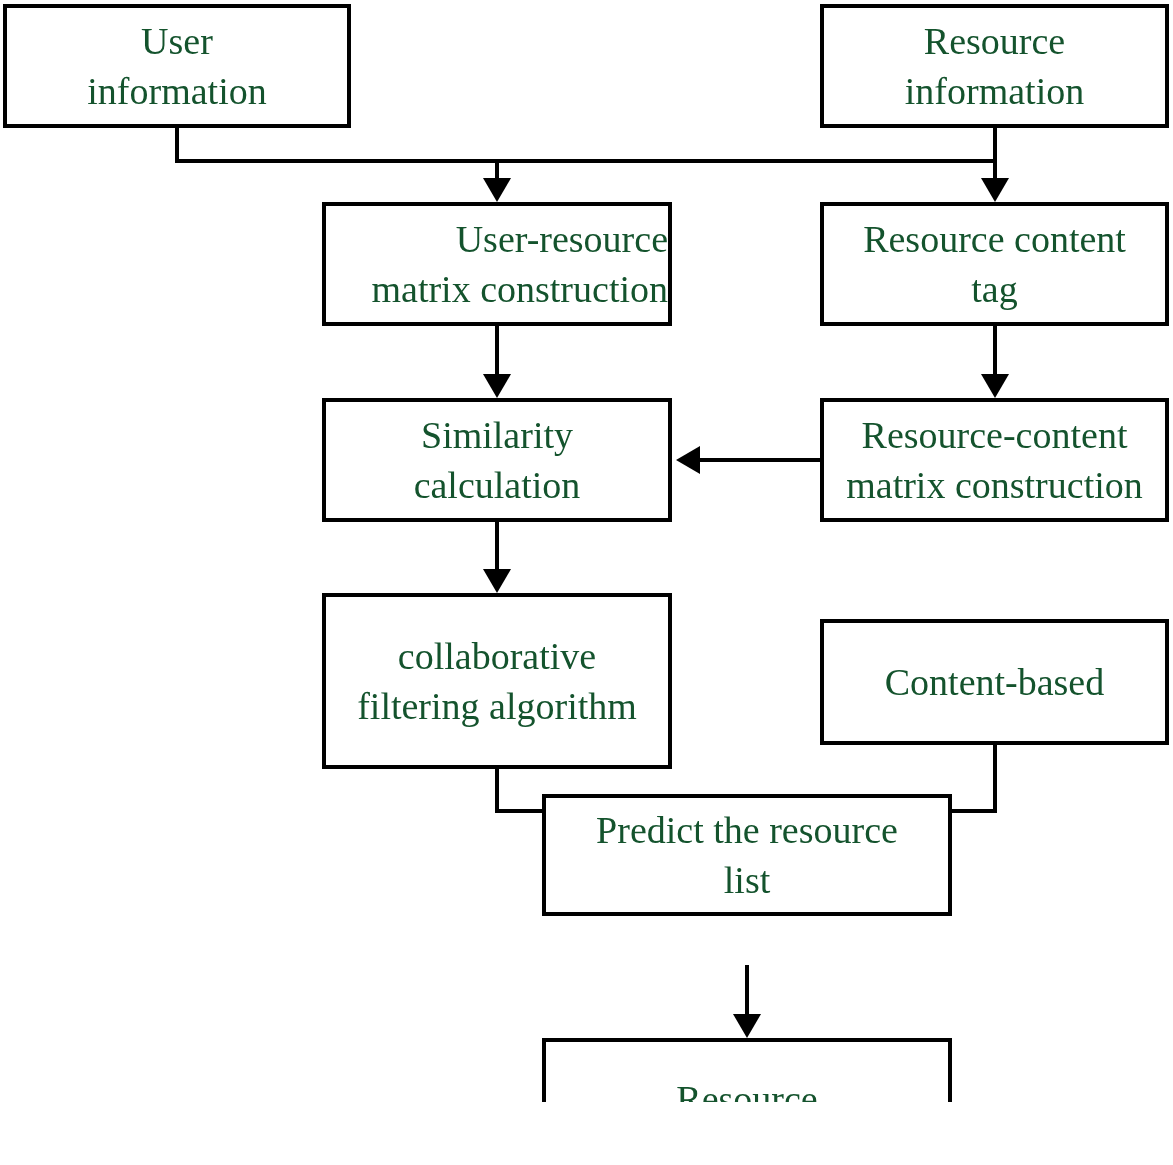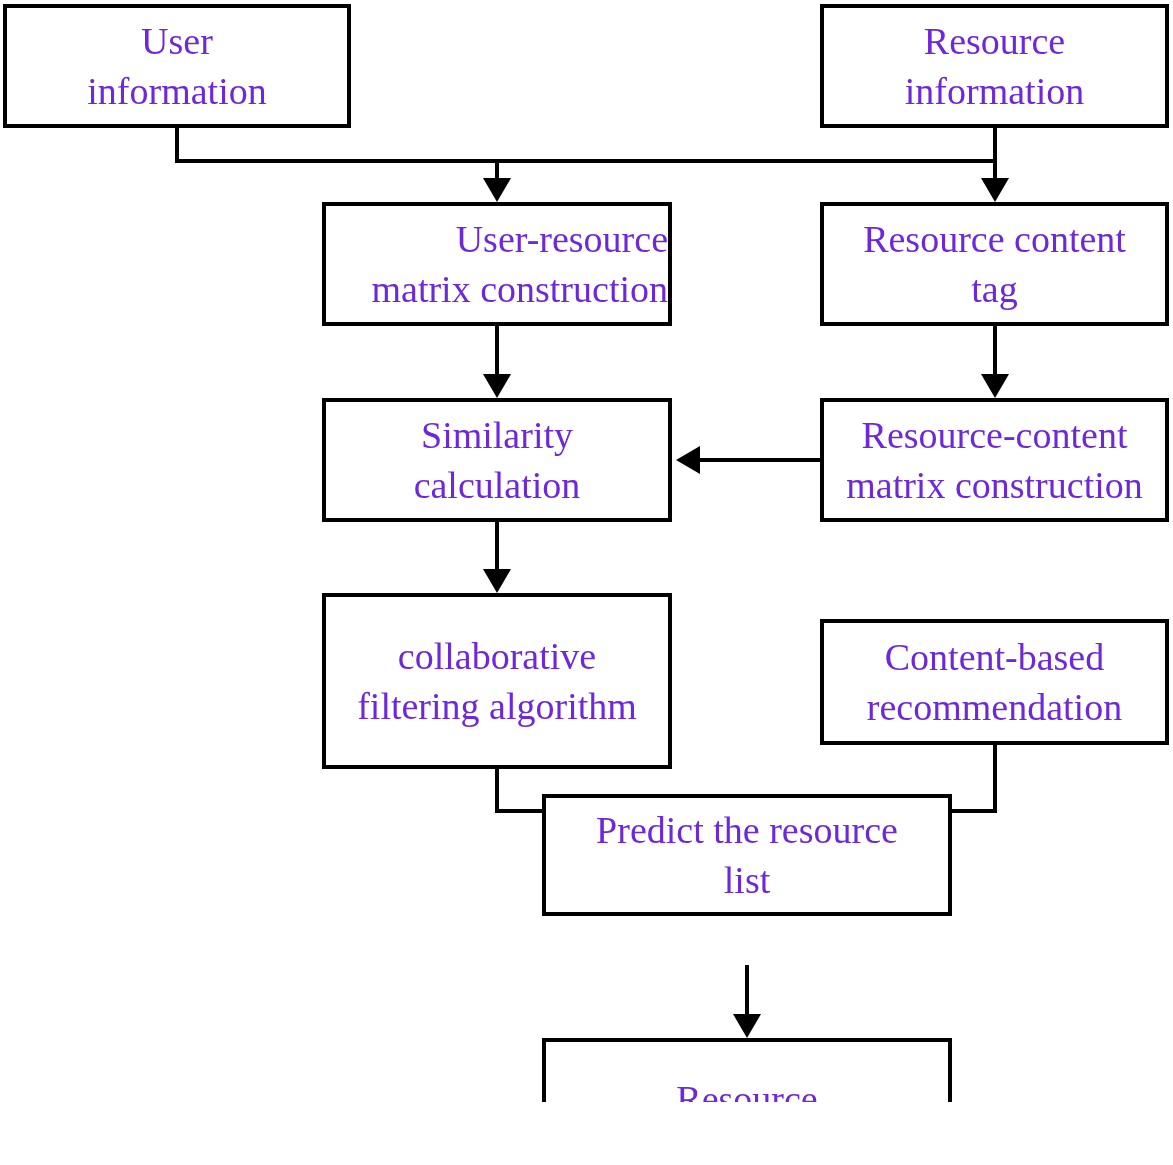--- a/index.html
+++ b/index.html
@@ -6,21 +6,21 @@
     margin: 0;
     padding: 0;
     background: #ffffff;
   }
   #canvas {
     position: relative;
     width: 1173px;
     height: 1102px;
     background: #ffffff;
     font-family: "Liberation Serif", "DejaVu Serif", serif;
-    color: #6d28d9;
+    color: #14532d;
     overflow: hidden;
   }
   #connectors {
     position: absolute;
     left: 0;
     top: 0;
     width: 1173px;
     height: 1165px;
   }
   .node {
@@ -127,21 +127,20 @@
     <span class="line">matrix construction</span>
   </div>
 
   <div class="node" id="n-item-cf">
     <span class="line">collaborative</span>
     <span class="line">filtering algorithm</span>
   </div>
 
   <div class="node" id="n-content-rec">
     <span class="line">Content-based</span>
-    <span class="line">recommendation</span>
   </div>
 
   <div class="node" id="n-predict-score">
     <span class="line">Predict the resource</span>
     <span class="line">list</span>
   </div>
 
   <div class="node" id="n-rec-list">
     <span class="line">Resource</span>
   </div>

